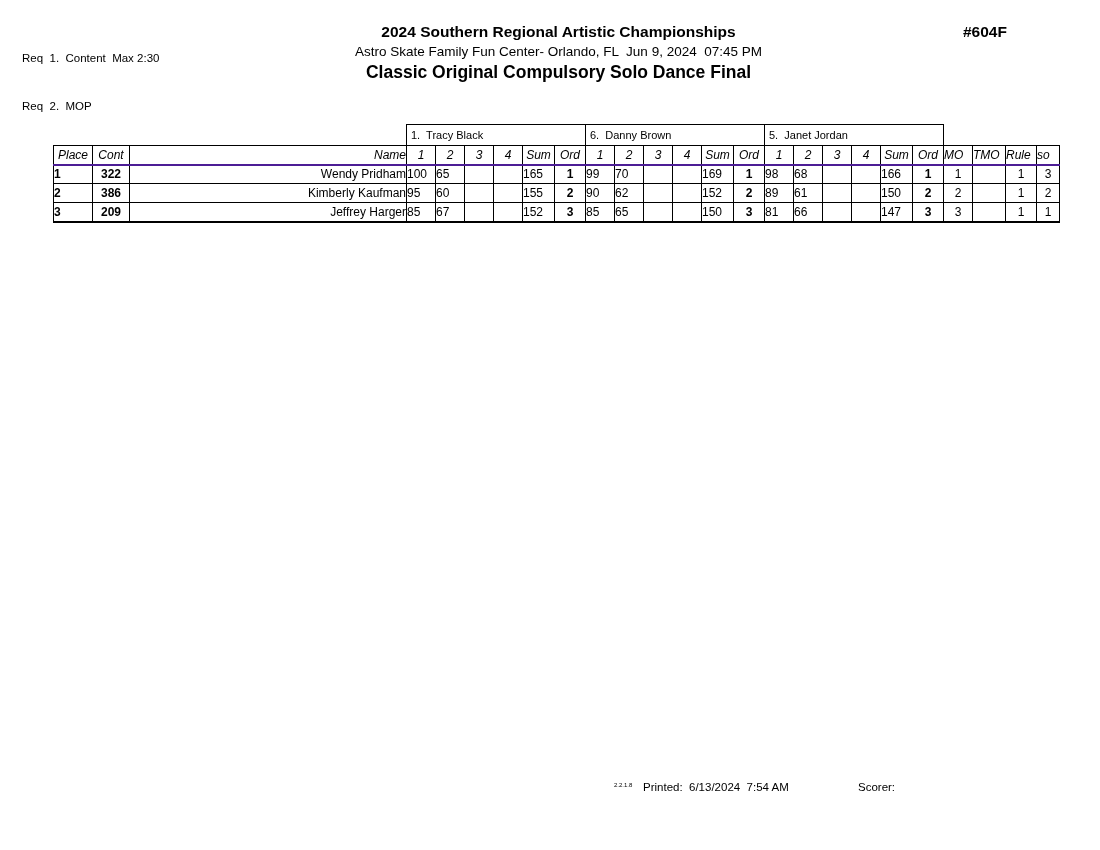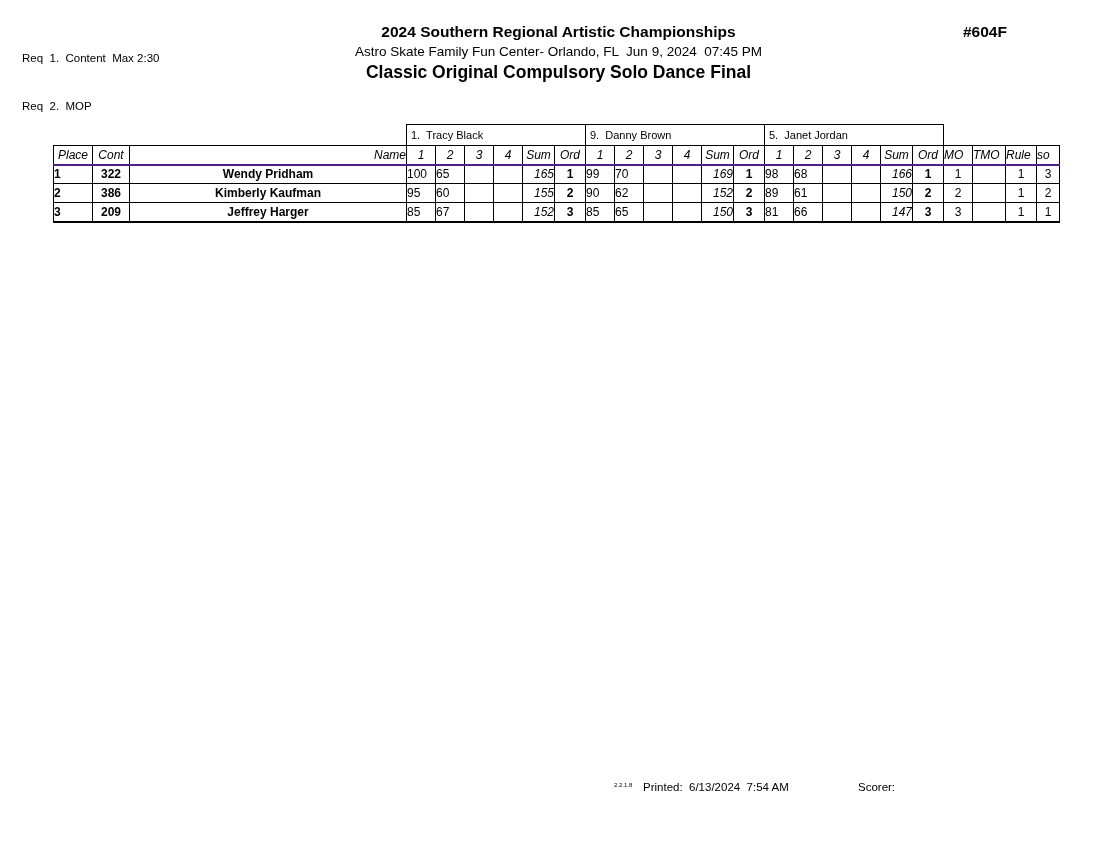--- a/index.html
+++ b/index.html
@@ -64,23 +64,23 @@
     text-align: left;
     padding-left: 4px;
     white-space: pre;
   }
   tr.hrow td { border-bottom: 2px solid #4c1d95; text-align: center; font-style: italic; }
   tr.hrow td.name-h { text-align: right; }
   tr.hrow td.tail-h { text-align: left; padding-left: 0; }
   td.ordc { border-left: 3px solid #000; border-right: 3px solid #000; }
   td.place { font-weight: bold; text-align: left; padding-left: 8px; }
   td.cont  { font-weight: bold; text-align: center; }
-  td.nm    { font-weight: bold; text-align: center; padding-left: 7px; }
+  td.nm    { font-weight: normal; text-align: right; padding-left: 7px; }
   td.score { text-align: left; padding-left: 3px; }
-  td.sum   { text-align: right; padding-right: 2px; font-style: italic; }
+  td.sum   { text-align: left; padding-right: 2px; }
   td.ord   { text-align: center; font-weight: bold; }
   td.tail  { text-align: center; }
   tr.lastrow td { border-bottom: 2px solid #000; }
 
   .footer-version {
     position: absolute;
     left: 614px;
     top: 782px;
     font-size: 6px;
     letter-spacing: 0;
@@ -142,21 +142,21 @@
         <col style="width:31px">
       <col style="width:29px">
         <col style="width:33px">
         <col style="width:31px">
         <col style="width:23px">
     </colgroup>
     <tbody>
       <tr class="jrow">
         <td class="nob" colspan="3"></td>
         <td class="jname" colspan="6">1.  Tracy Black</td>
-        <td class="jname" colspan="6">9.  Danny Brown</td>
+        <td class="jname" colspan="6">6.  Danny Brown</td>
         <td class="jname" colspan="6">5.  Janet Jordan</td>
         <td class="nob" colspan="4"></td>
       </tr>
       <tr class="hrow">
         <td>Place</td>
         <td>Cont</td>
         <td class="name-h">Name</td>
         <td>1</td>
         <td>2</td>
         <td>3</td>

